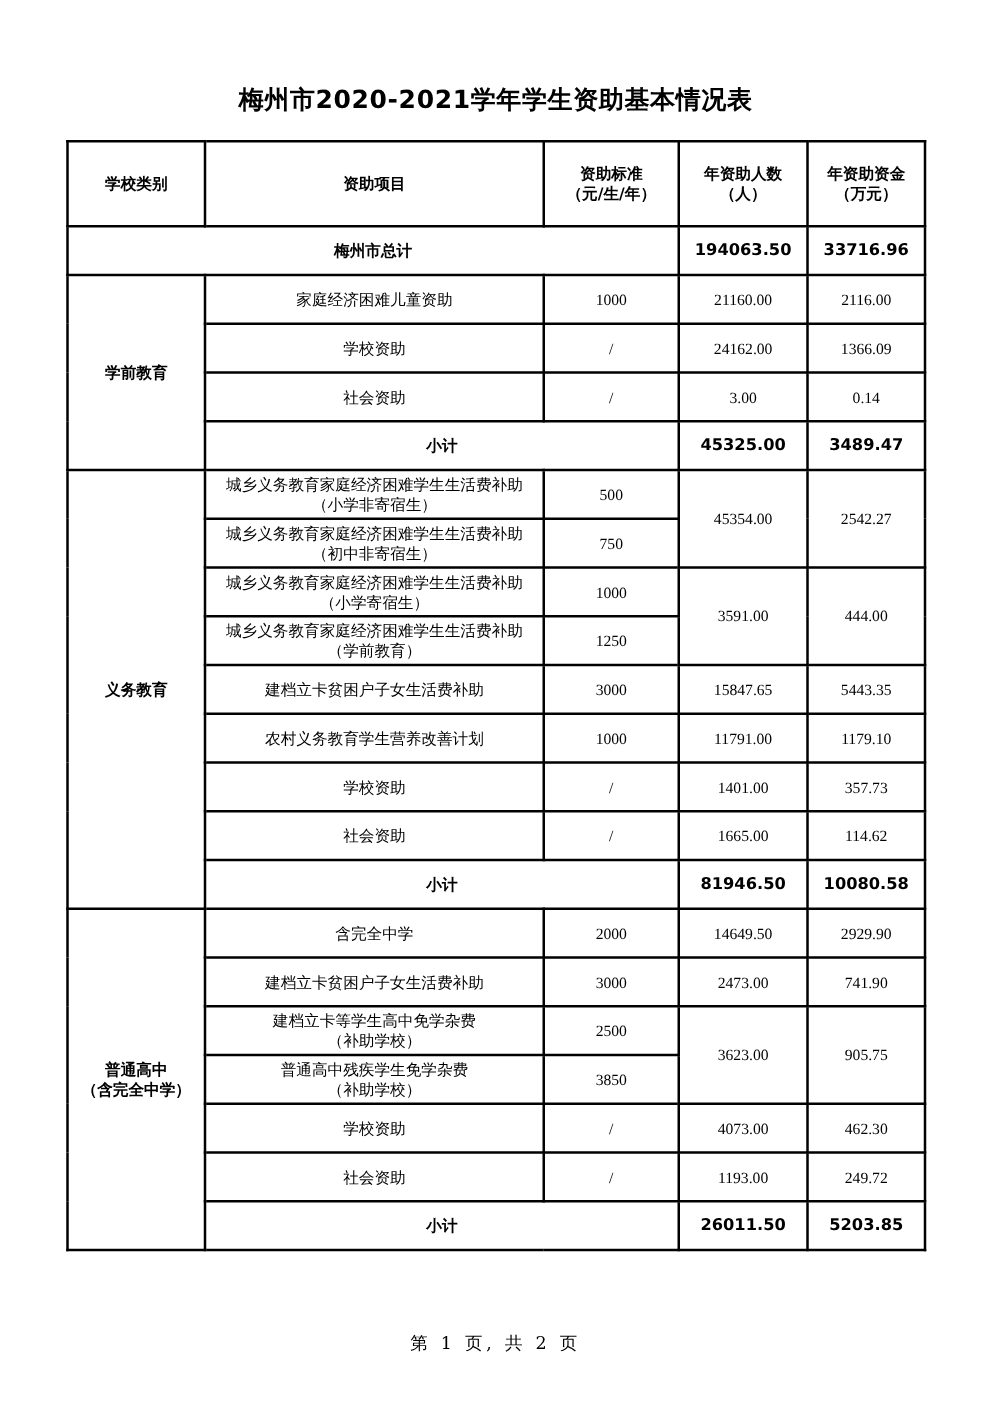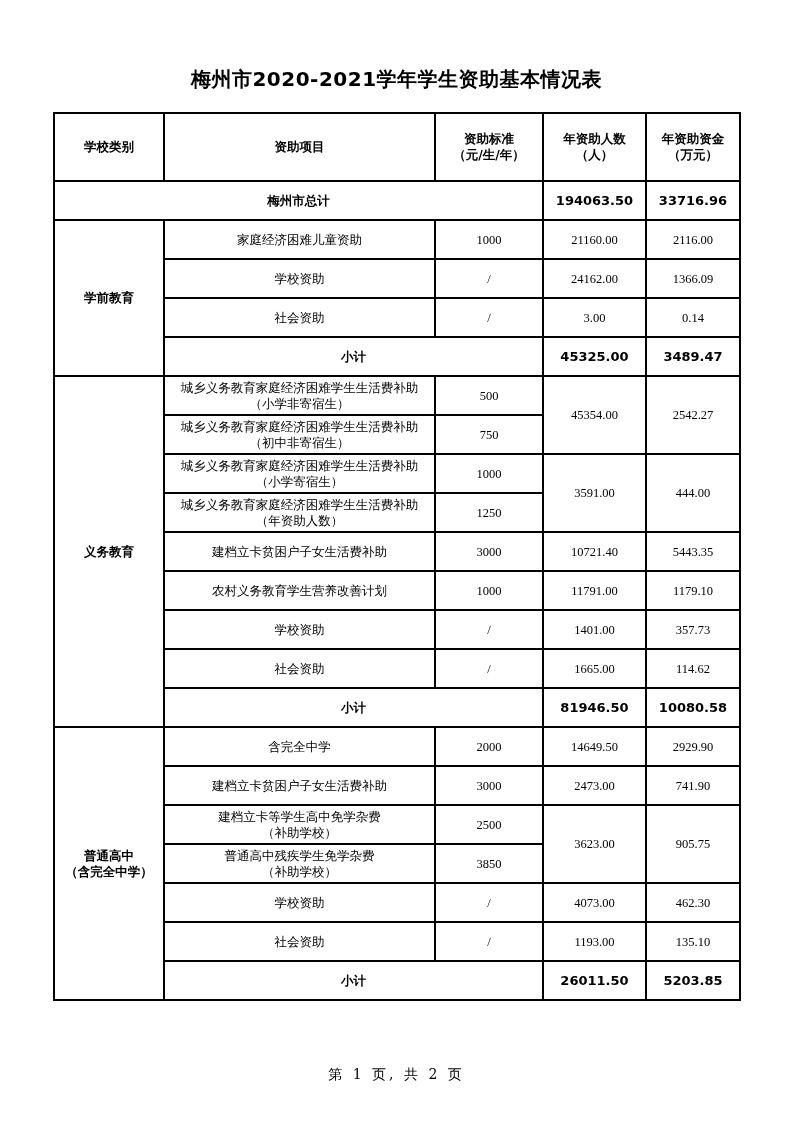--- a/index.html
+++ b/index.html
@@ -82,27 +82,27 @@
     <td><span>城乡义务教育家庭经济困难学生生活费补助</span><br><span>（初中非寄宿生）</span></td>
     <td class="num">750</td>
   </tr>
   <tr class="h41">
     <td><span>城乡义务教育家庭经济困难学生生活费补助</span><br><span>（小学寄宿生）</span></td>
     <td class="num">1000</td>
     <td rowspan="2" class="num">3591.00</td>
     <td rowspan="2" class="num">444.00</td>
   </tr>
   <tr class="h41">
-    <td><span>城乡义务教育家庭经济困难学生生活费补助</span><br><span>（年资助人数）</span></td>
+    <td><span>城乡义务教育家庭经济困难学生生活费补助</span><br><span>（学前教育）</span></td>
     <td class="num">1250</td>
   </tr>
   <tr class="h41">
     <td>建档立卡贫困户子女生活费补助</td>
     <td class="num">3000</td>
-    <td class="num">10721.40</td>
+    <td class="num">15847.65</td>
     <td class="num">5443.35</td>
   </tr>
   <tr class="h41">
     <td>农村义务教育学生营养改善计划</td>
     <td class="num">1000</td>
     <td class="num">11791.00</td>
     <td class="num">1179.10</td>
   </tr>
   <tr class="h41">
     <td>学校资助</td>
@@ -148,21 +148,21 @@
   <tr class="h41">
     <td>学校资助</td>
     <td class="num">/</td>
     <td class="num">4073.00</td>
     <td class="num">462.30</td>
   </tr>
   <tr class="h41">
     <td>社会资助</td>
     <td class="num">/</td>
     <td class="num">1193.00</td>
-    <td class="num">135.10</td>
+    <td class="num">249.72</td>
   </tr>
   <tr class="h41">
     <td colspan="2" class="b">小计</td>
     <td class="num b">26011.50</td>
     <td class="num b">5203.85</td>
   </tr>
 </tbody>
   </table>
 
 <div class="footer">第 1 页, 共 2 页</div>

